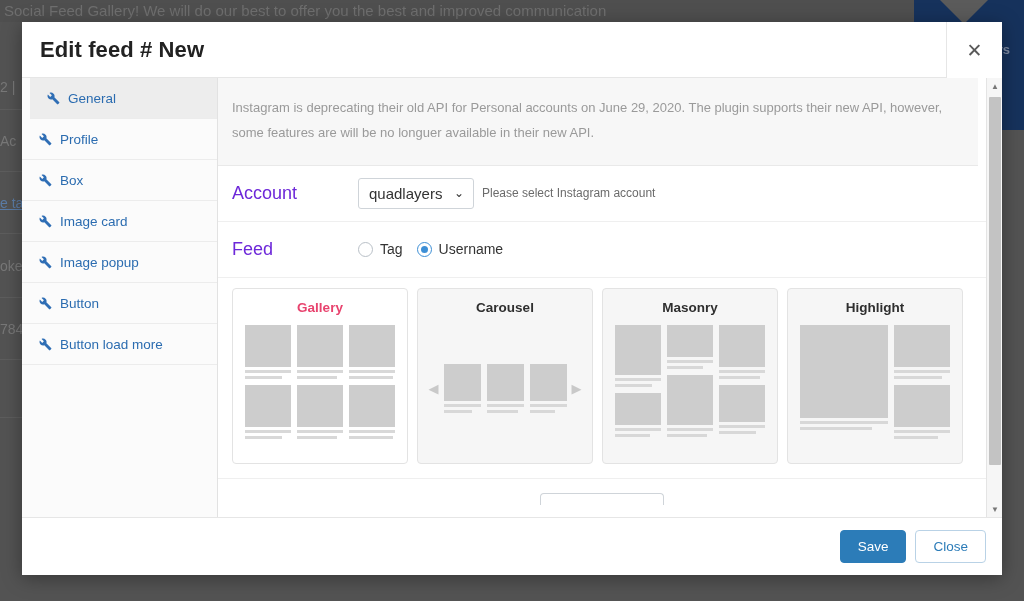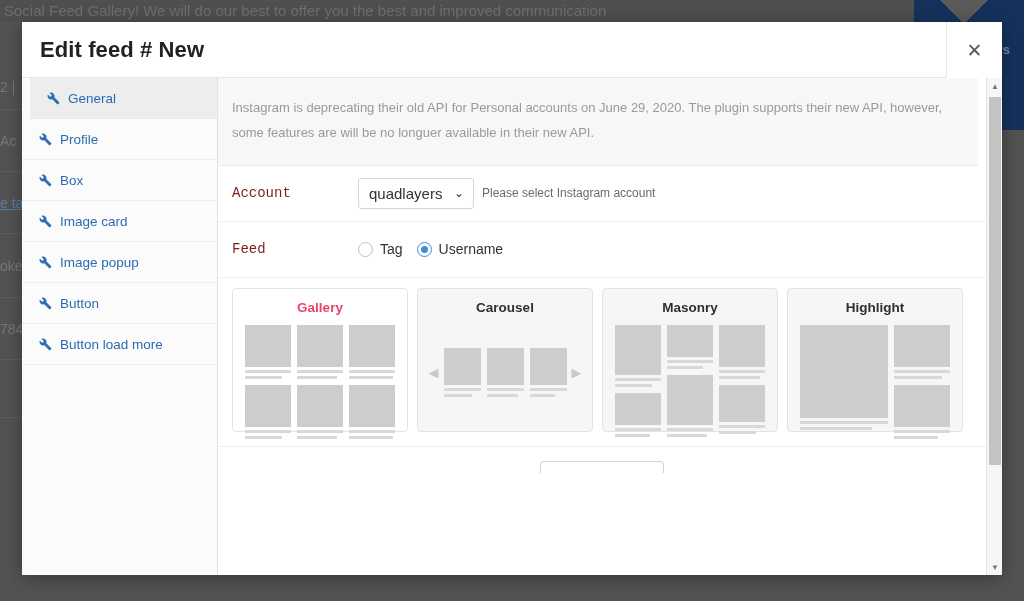--- a/index.html
+++ b/index.html
@@ -142,21 +142,21 @@
   }
 
   .form-row {
     display: flex; align-items: center;
     padding: 0 14px;
     min-height: 56px;
     border-bottom: 1px solid #efefef;
   }
   .form-label {
     width: 126px; min-width: 126px;
-    font-size: 14px; color: #7f1d1d; font-family: Liberation Mono, monospace;
+    font-size: 18px; color: #6d28d9;
   }
   .select-box {
     appearance: none; -webkit-appearance: none;
     border: 1px solid #cfd4d9;
     border-radius: 3px;
     background: #fff;
     font-size: 15px; color: #333;
     padding: 6px 30px 6px 10px;
     font-family: "Liberation Sans", sans-serif;
     cursor: pointer;
@@ -189,21 +189,21 @@
   .radio-label { font-size: 14px; color: #333; margin-right: 10px; }
 
   
   .layouts {
     display: flex;
     gap: 9px;
     padding: 10px 14px 14px 14px;
     border-bottom: 1px solid #efefef;
   }
   .lay-card {
-    width: 176px; height: 144px;
+    width: 176px; height: 176px;
     border: 1px solid #e3e3e3;
     border-radius: 4px;
     background: #f6f6f6;
     padding: 11px 12px 10px 12px;
     cursor: pointer;
     display: flex; flex-direction: column;
   }
   .lay-card.selected { background: #ffffff; }
   .lay-title {
     text-align: center; font-size: 13.5px; font-weight: bold;
@@ -540,13 +540,17 @@
       </div>
     </div>
 
     <div class="vscroll">
       <div class="vs-btn">▲</div>
       <div class="vs-thumb"></div>
       <div class="vs-btn bottom">▼</div>
     </div>
   </div>
 
+  <div class="modal-footer">
+    <button class="btn btn-primary">Save</button>
+    <button class="btn btn-secondary">Close</button>
+  </div>
 </div>
 
 </body></html>

